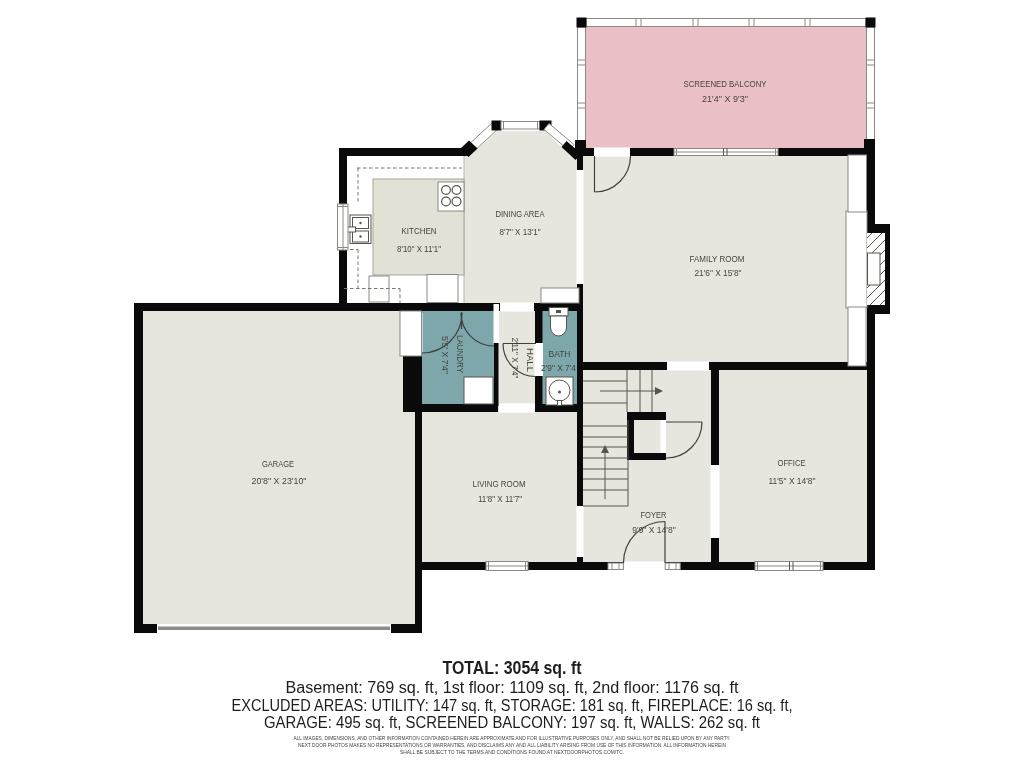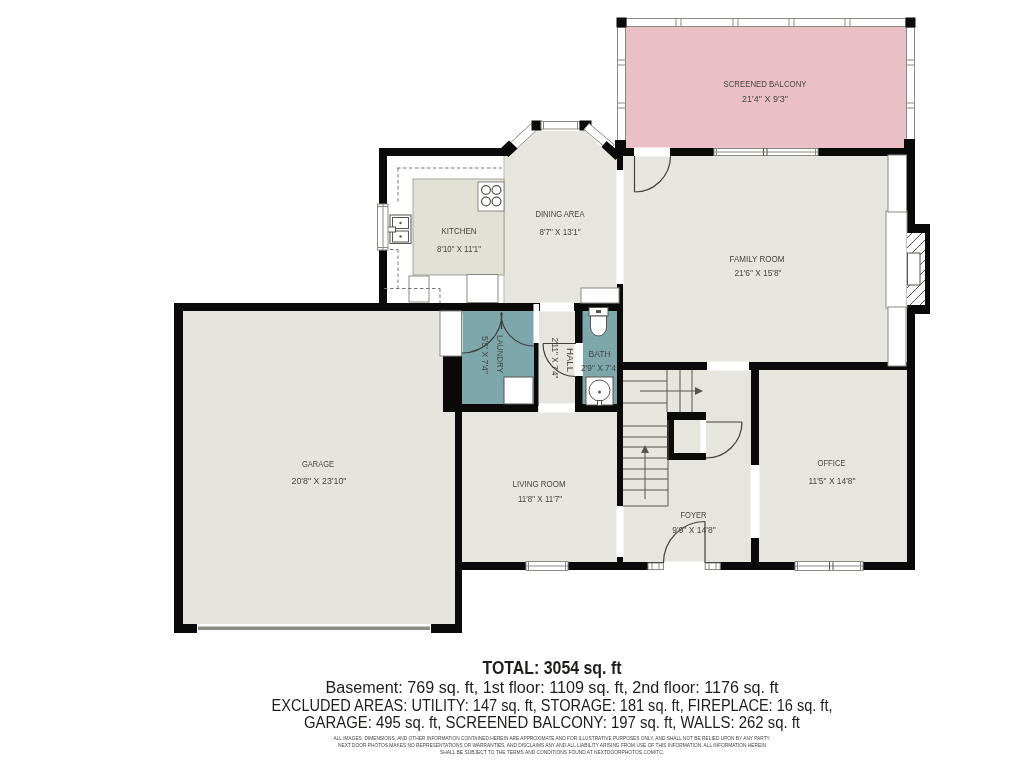--- a/index.html
+++ b/index.html
@@ -1,16 +1,16 @@
 <!DOCTYPE html>
 <html><head>
 <meta charset="utf-8">
 <style>
   html,body{margin:0;padding:0;background:#ffffff;}
-  .page{width:912px;height:768px;position:relative;background:#fff;overflow:hidden;padding-left:40px;}
+  .page{width:912px;height:768px;position:relative;background:#fff;overflow:hidden;}
   svg{display:block;}
   text{font-family:"Liberation Sans",sans-serif;}
 </style>
 </head>
 <body>
 <div class="page">
 <svg width="1024" height="768" viewBox="0 0 1024 768">
 
 <rect x="0" y="0" width="1024" height="768" fill="#ffffff"></rect>
 

